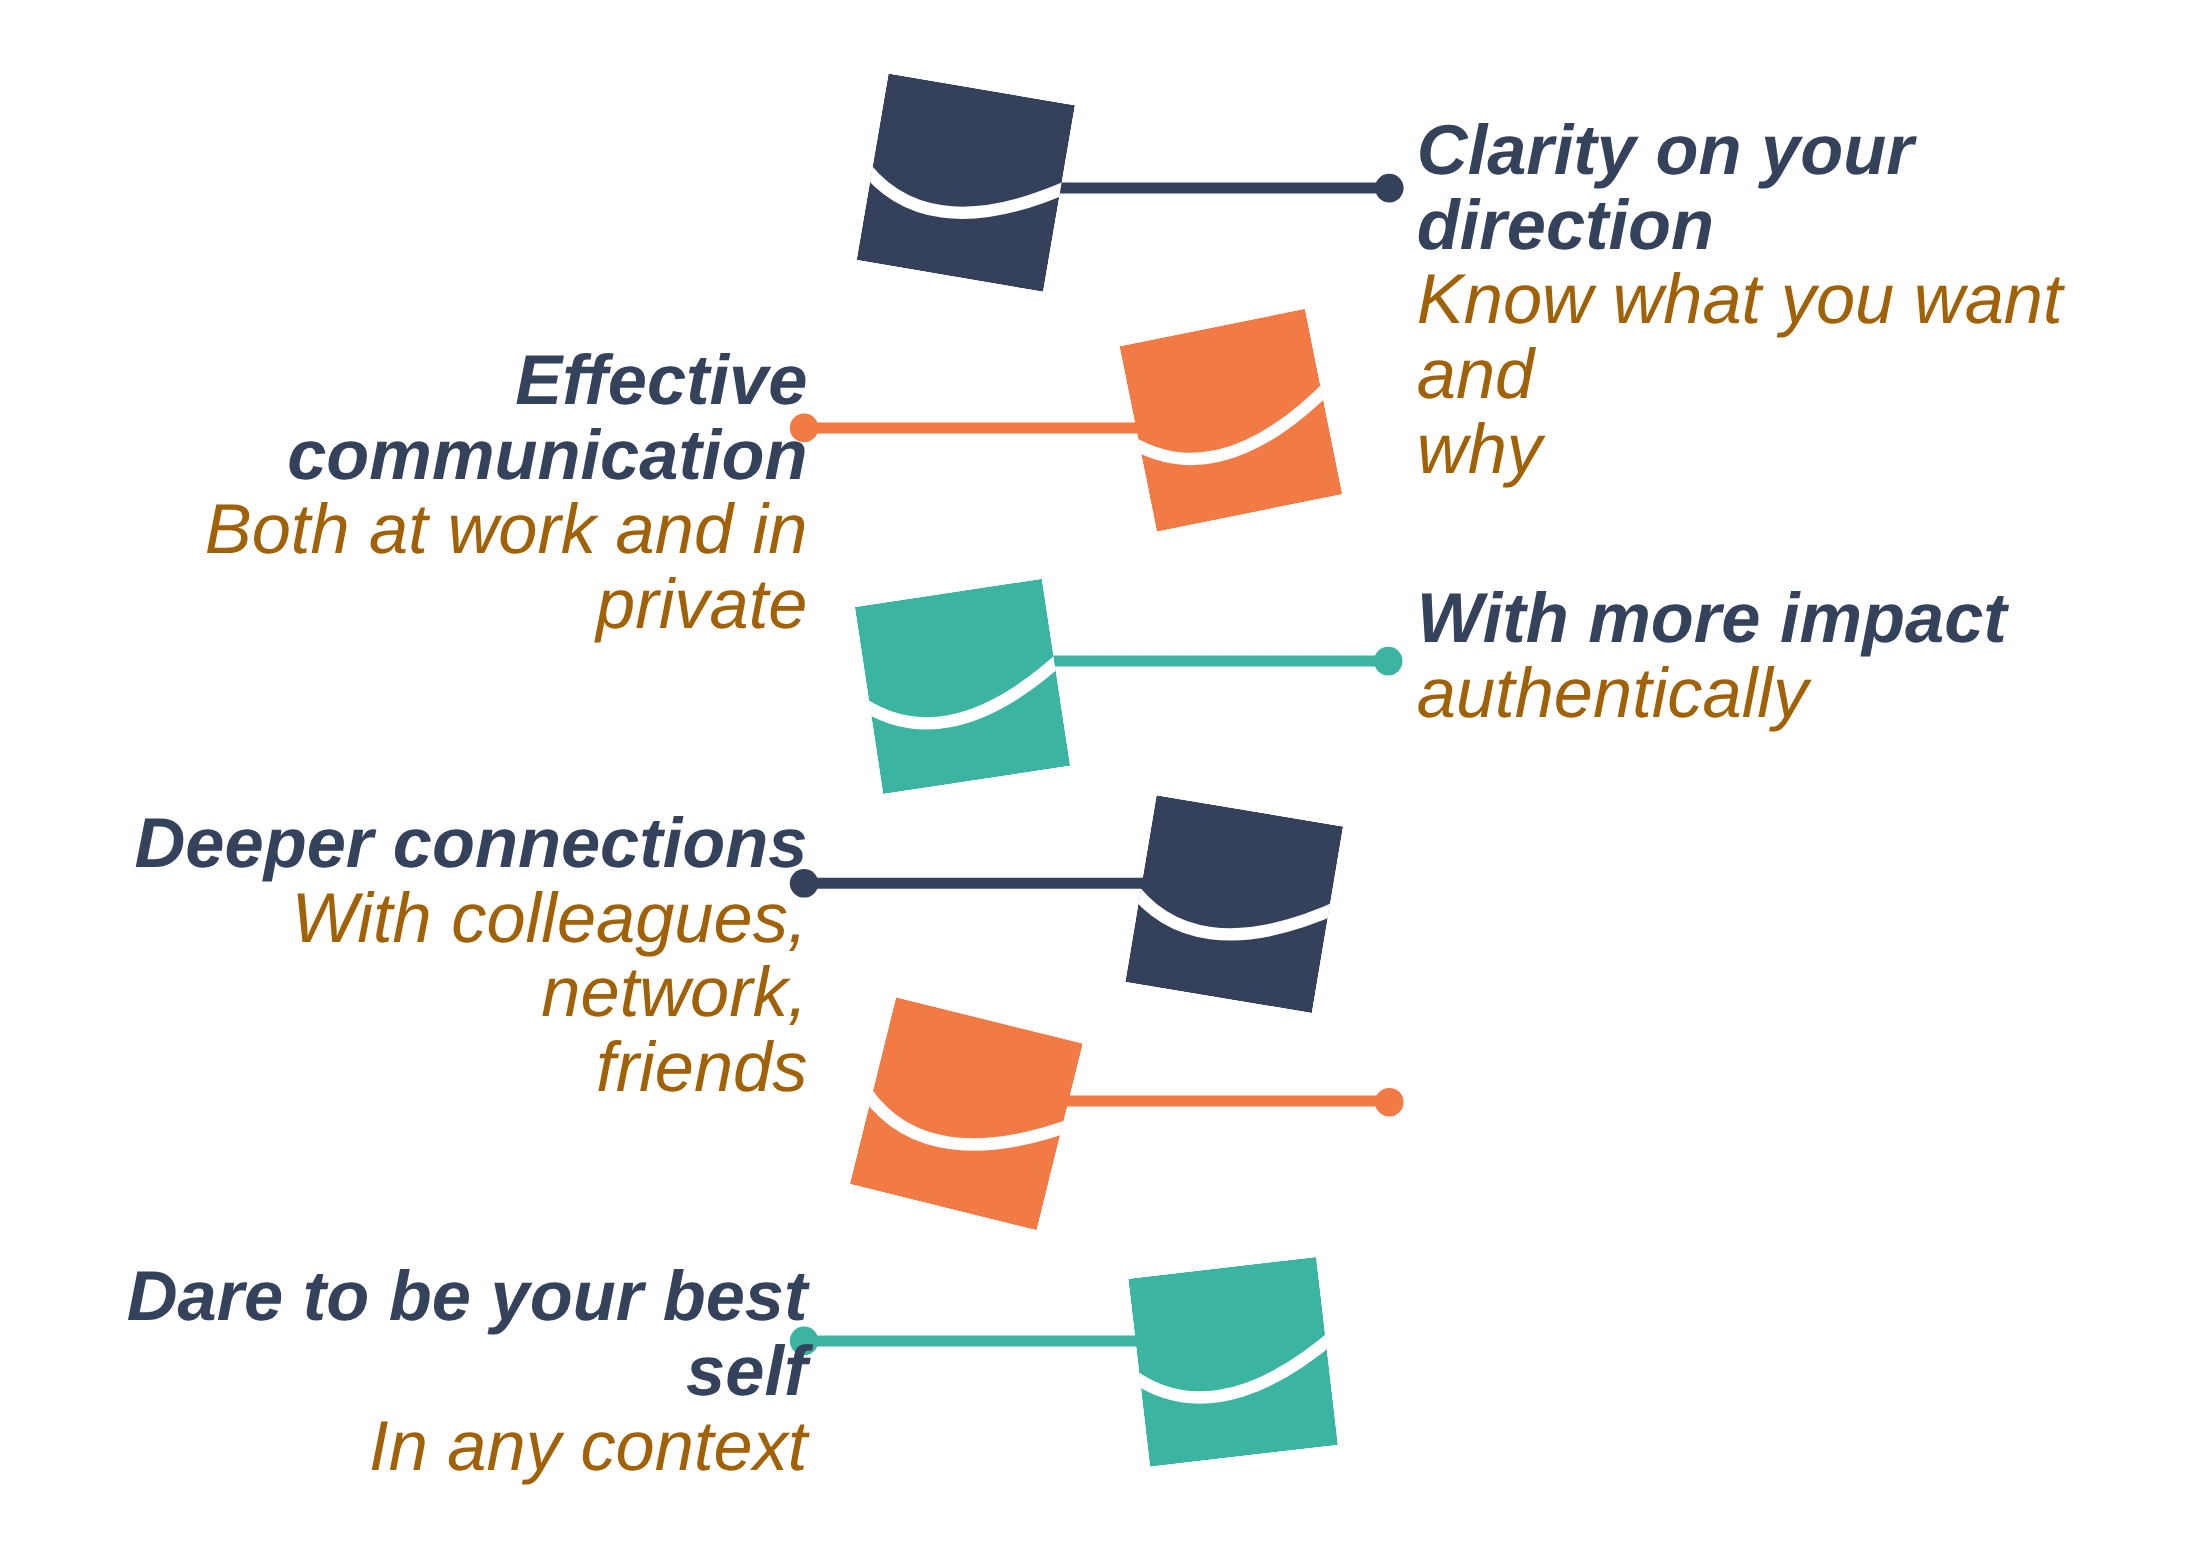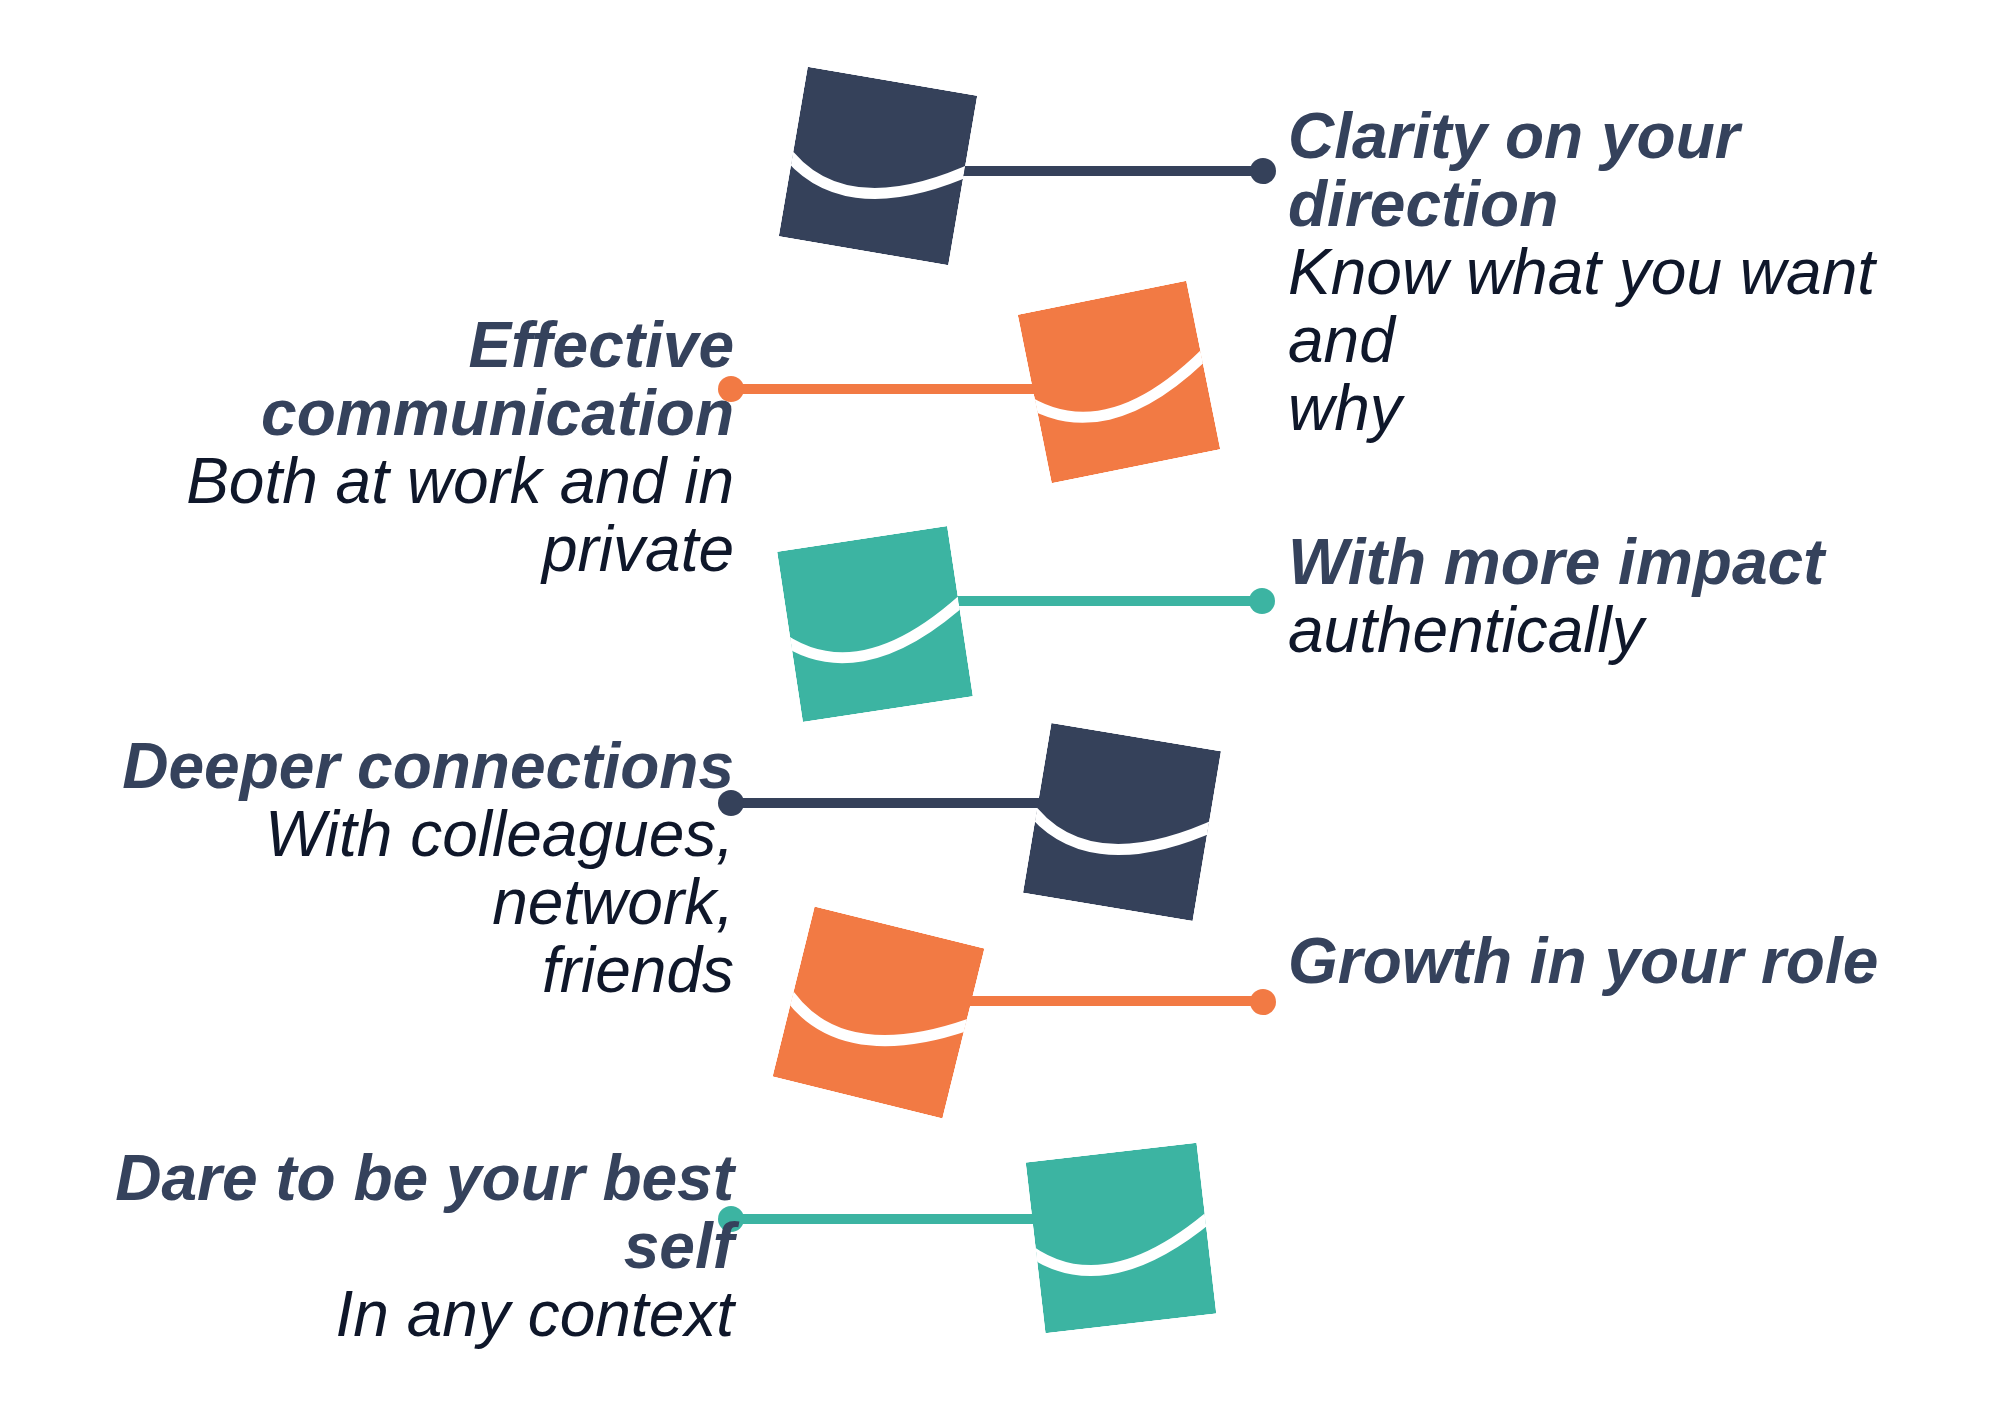--- a/index.html
+++ b/index.html
@@ -39,21 +39,21 @@
   .d1 { left: 1250px; top: 158px; }
   .d2 { left: 718px;  top: 376px; }
   .d3 { left: 1249px; top: 588px; }
   .d4 { left: 718px;  top: 790px; }
   .d5 { left: 1250px; top: 989px; }
   .d6 { left: 718px;  top: 1206px; }
 
   
   .tb { position: absolute; z-index: 3; font-size: 64px; line-height: 68px; font-style: italic; }
   .tb .title    { font-weight: bold; color: #35425C; }
-  .tb .subtitle { font-weight: normal; color: #0f172a; }
+  .tb .subtitle { font-weight: normal; color: #a16207; }
   .col-right { left: 1288px; width: 690px; text-align: left; }
   .col-left  { left: 44px;   width: 690px; text-align: right; }
   .tb1 { top: 102px; }
   .tb2 { top: 311px; }
   .tb3 { top: 528px; }
   .tb4 { top: 732px; }
   .tb5 { top: 927px; }
   .tb6 { top: 1144px; }
 </style>
 </head>
@@ -122,21 +122,20 @@
   </div>
 
   <div class="icon-wrap i5">
     <svg>
         <use href="#swoosh-square"></use>
       </svg>
   </div>
   <div class="line l5 orange-bg"></div>
   <div class="dot d5 orange-bg"></div>
   <div class="tb tb5 col-right">
-    <div class="title">Growth in your role</div>
   </div>
 
   <div class="icon-wrap i6">
     <svg>
         <use href="#swoosh-square"></use>
       </svg>
   </div>
   <div class="line l6 teal-bg"></div>
   <div class="dot d6 teal-bg"></div>
   <div class="tb tb6 col-left">

